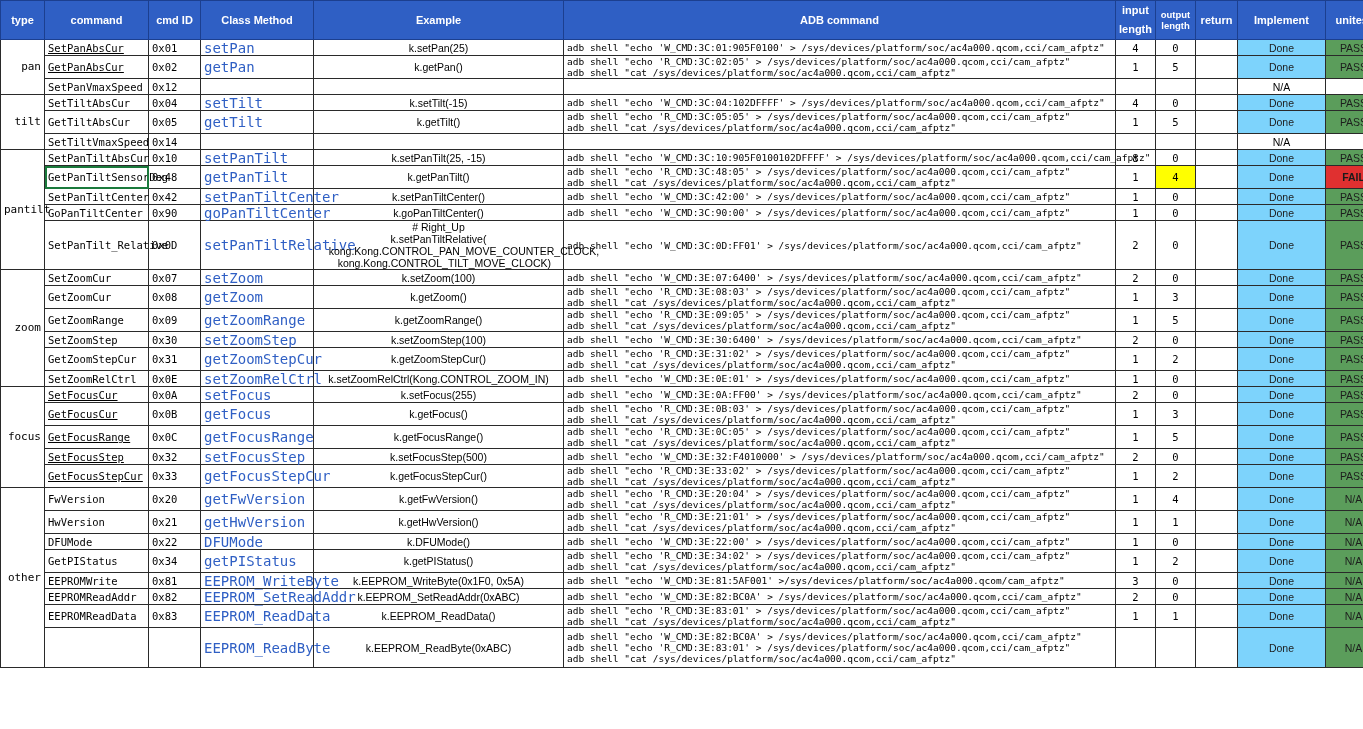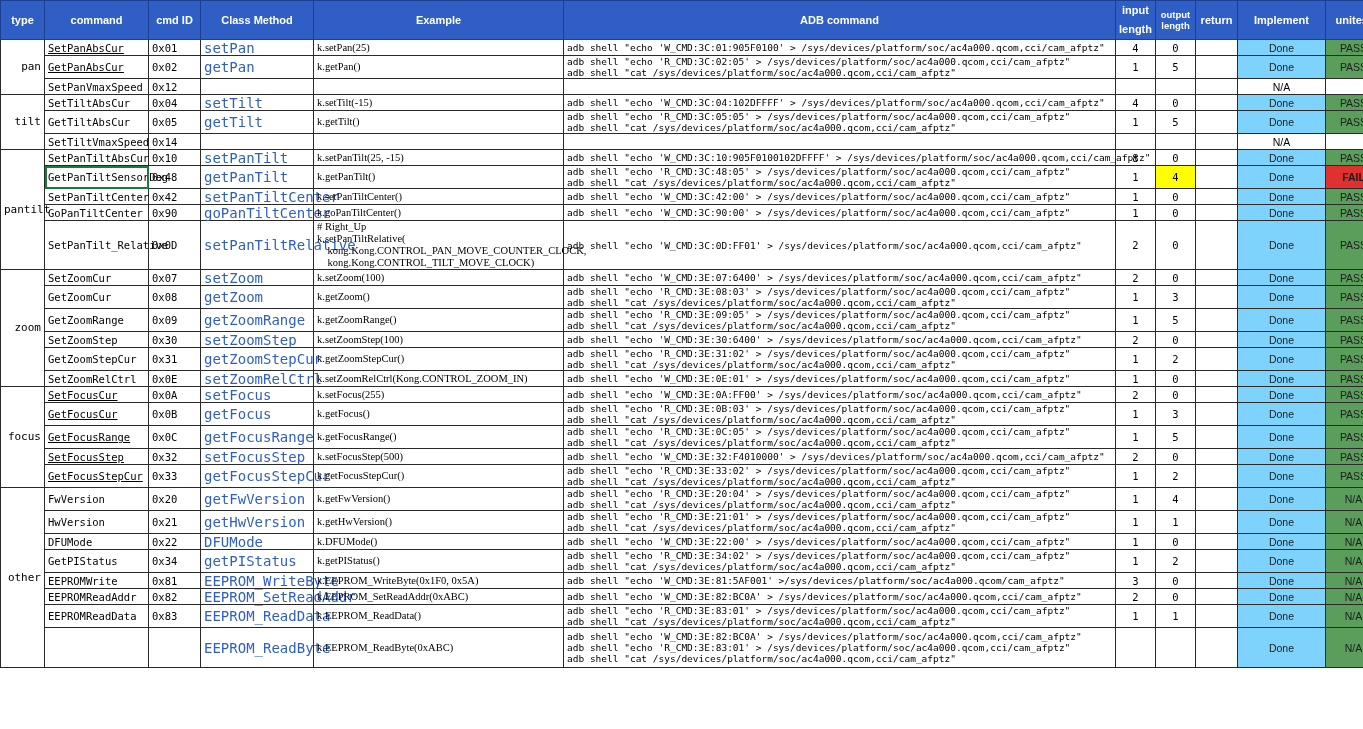--- a/index.html
+++ b/index.html
@@ -6,21 +6,21 @@
   body{font-family:"Liberation Sans", sans-serif;font-size:11px;color:#000;}
   #sheet{width:1363px;height:729px;overflow:hidden;position:relative;}
   table{border-collapse:collapse;table-layout:fixed;width:1363px;}
   th,td{border:1px solid #2a2a2a;padding:0 3px;vertical-align:middle;font-size:10.5px;line-height:12px;}
   thead th{background:#2f5fc4;color:#fff;text-align:center;font-weight:bold;font-size:11px;height:26px;border:1px solid #1c3f8f;}
   .type-cell{text-align:right;background:#fff;font-family:"DejaVu Sans Mono",monospace;font-size:11px;margin-top:28px;}
   .cmd{font-family:"DejaVu Sans Mono",monospace;font-size:10.5px;text-align:left;white-space:nowrap;}
   .cmd.ul{text-decoration:underline;}
   .cmdid{font-family:"DejaVu Sans Mono",monospace;text-align:left;font-size:10.5px;}
   .method{font-family:"DejaVu Sans Mono",monospace;color:#2f5fc4;font-size:14px;white-space:nowrap;}
-  .example{font-family:Liberation Serif, serif;font-size:10.5px;white-space:pre;}
+  .example{font-family:Liberation Sans, sans-serif;font-size:10.5px;white-space:pre;text-align:center;}
   .adb{font-family:"DejaVu Sans Mono",monospace;font-size:9.5px;white-space:pre;line-height:11px;}
   .num{text-align:center;font-family:"DejaVu Sans Mono",monospace;font-size:10.5px;}
   .impl{text-align:center;background:#7dd3fc;color:#1d1d1d;font-size:10.5px;}
   .unit{text-align:center;background:#5b9d5b;color:#1d1d1d;font-size:10.5px;}
   .unit.na{background:#5b9d5b;}
   .unit.fail{background:#e03030;color:#1a1a1a;font-weight:bold;}
   .hl-yellow{background:#ffff00;}
   .sel{outline:2px solid #1a7a3c;outline-offset:-2px;}
   .na-plain{text-align:center;background:#fff;}
   tr{height:16px;}

